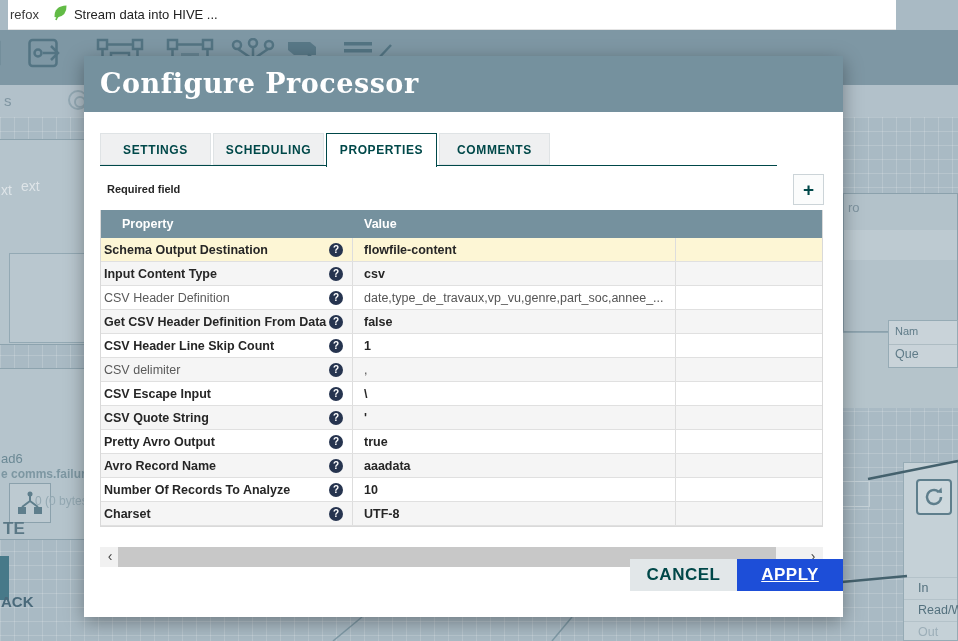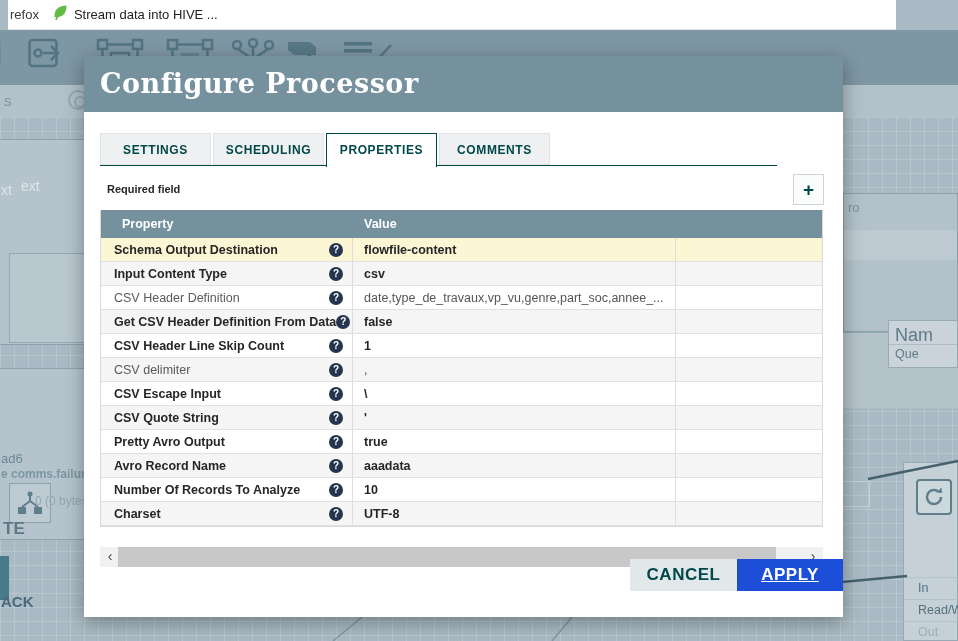--- a/index.html
+++ b/index.html
@@ -40,21 +40,21 @@
   .g2-queued { position:absolute; left:58px; top:125px; font-size:12px; color:#93a8b2; white-space:nowrap; z-index:2; }
   .g2-te { position:absolute; left:26px; top:150px; font-size:17px; font-weight:bold; color:#5a7886; }
   .teal-bar { position:absolute; left:0; top:556px; width:9px; height:44px; background:#477989; z-index:1; }
   .ack { position:absolute; left:1px; top:593px; font-size:15px; font-weight:bold; color:#49697a; z-index:1; }
 
   .rstripe1 { position:absolute; left:843px; top:193px; width:115px; height:139px; background:#b3c2ca; border:1px solid #8ba1ac; z-index:1; }
   .rstripe1 .band { position:absolute; left:0; top:36px; width:100%; height:30px; background:rgba(255,255,255,0.14); }
   .rstripe1 .lbl { position:absolute; left:4px; top:6px; font-size:13px; color:#7e939f; }
   .rstripe2 { position:absolute; left:843px; top:332px; width:115px; height:76px; background:#b5c4cb; border-top:1px solid #93a9b4; z-index:1; }
   .connlabel { position:absolute; left:888px; top:320px; width:70px; height:48px; background:#c9d3d9; border:1px solid #96abb5; z-index:2; }
-  .connlabel .r1 { position:absolute; left:6px; top:4px; font-size:18px; color:#5f7b88; }
+  .connlabel .r1 { position:absolute; left:6px; top:4px; font-size:11px; color:#5f7b88; }
   .connlabel .r2 { position:absolute; left:6px; top:26px; font-size:12.5px; color:#5f7b88; }
   .connlabel .div { position:absolute; left:0; top:23px; width:100%; height:1px; background:#aebcc3; }
 
   .procbox { position:absolute; left:903px; top:462px; width:55px; height:179px; background:#c5d1d7; border:1px solid #96abb5; z-index:2; }
   .proc-icon { position:absolute; left:12px; top:16px; width:36px; height:36px; border:2px solid #5e7e8c; border-radius:4px; background:#cdd8dd; display:flex; align-items:center; justify-content:center; }
   .proc-row { position:absolute; left:0; width:100%; border-top:1px solid #b4c2c9; font-size:12.5px; color:#54717e; padding:3px 0 0 14px; height:22px; }
   .proc-row.dim { color:rgba(122,146,158,0.55); }
 
   .bg-lines { position:absolute; left:0; top:0; width:958px; height:641px; z-index:2; pointer-events:none; }
   .mini-rect { position:absolute; left:842px; top:481px; width:28px; height:26px; border:1px solid #c4d0d6; z-index:1; }
@@ -72,21 +72,21 @@
   .required-label { position:absolute; left:23px; top:127px; font-size:11px; font-weight:bold; color:#262626; }
   .add-btn { position:absolute; left:709px; top:118px; width:31px; height:31px; background:#fbfcfc; border:1px solid #ccd4d8; color:#004849; font-size:19px; font-weight:bold; text-align:center; line-height:29px; cursor:pointer; }
 
   .ptable { position:absolute; left:16px; top:154px; width:723px; border:1px solid #d9d9d9; border-top:none; }
   .ptable-header { display:flex; height:28px; background:#75919e; color:#ffffff; font-size:12.5px; font-weight:bold; align-items:center; }
   .ph-prop { width:252px; padding-left:21px; }
   .ph-value { width:323px; padding-left:11px; }
   .prow { display:flex; height:24px; background:#ffffff; border-bottom:1px solid #e0e0e0; align-items:center; font-size:12.5px; cursor:pointer; }
   .prow.odd { background:#f5f5f5; }
   .prow.selected { background:#fdf6d5; }
-  .pname { width:252px; height:100%; display:flex; align-items:center; justify-content:space-between; padding:0 9px 0 13px; border-right:1px solid #ddd; color:#5a5a5a; white-space:nowrap; overflow:hidden; }
+  .pname { width:252px; height:100%; display:flex; align-items:center; justify-content:space-between; padding:0 9px 0 3px; border-right:1px solid #ddd; color:#5a5a5a; white-space:nowrap; overflow:hidden; }
   .pvalue { width:323px; height:100%; display:flex; align-items:center; padding-left:11px; border-right:1px solid #ddd; color:#555; white-space:nowrap; overflow:hidden; }
   .pextra { flex:1; height:100%; }
   .prow.required .pname, .prow.required .pvalue { font-weight:bold; color:#262626; }
   .help { flex:none; width:14px; height:14px; border-radius:50%; background:#26344f; color:#fff; font-size:10px; font-weight:bold; line-height:14px; text-align:center; cursor:pointer; }
 
   .hscroll { position:absolute; left:16px; top:491px; width:723px; height:20px; background:#f1f1f1; }
   .hs-arrow { position:absolute; top:0; width:16px; height:20px; color:#444; font-size:14px; line-height:18px; text-align:center; cursor:pointer; }
   .hs-left { left:2px; } .hs-right { right:2px; }
   .hs-thumb { position:absolute; left:18px; top:0; width:658px; height:20px; background:#c8c8c8; cursor:grab; }
 

